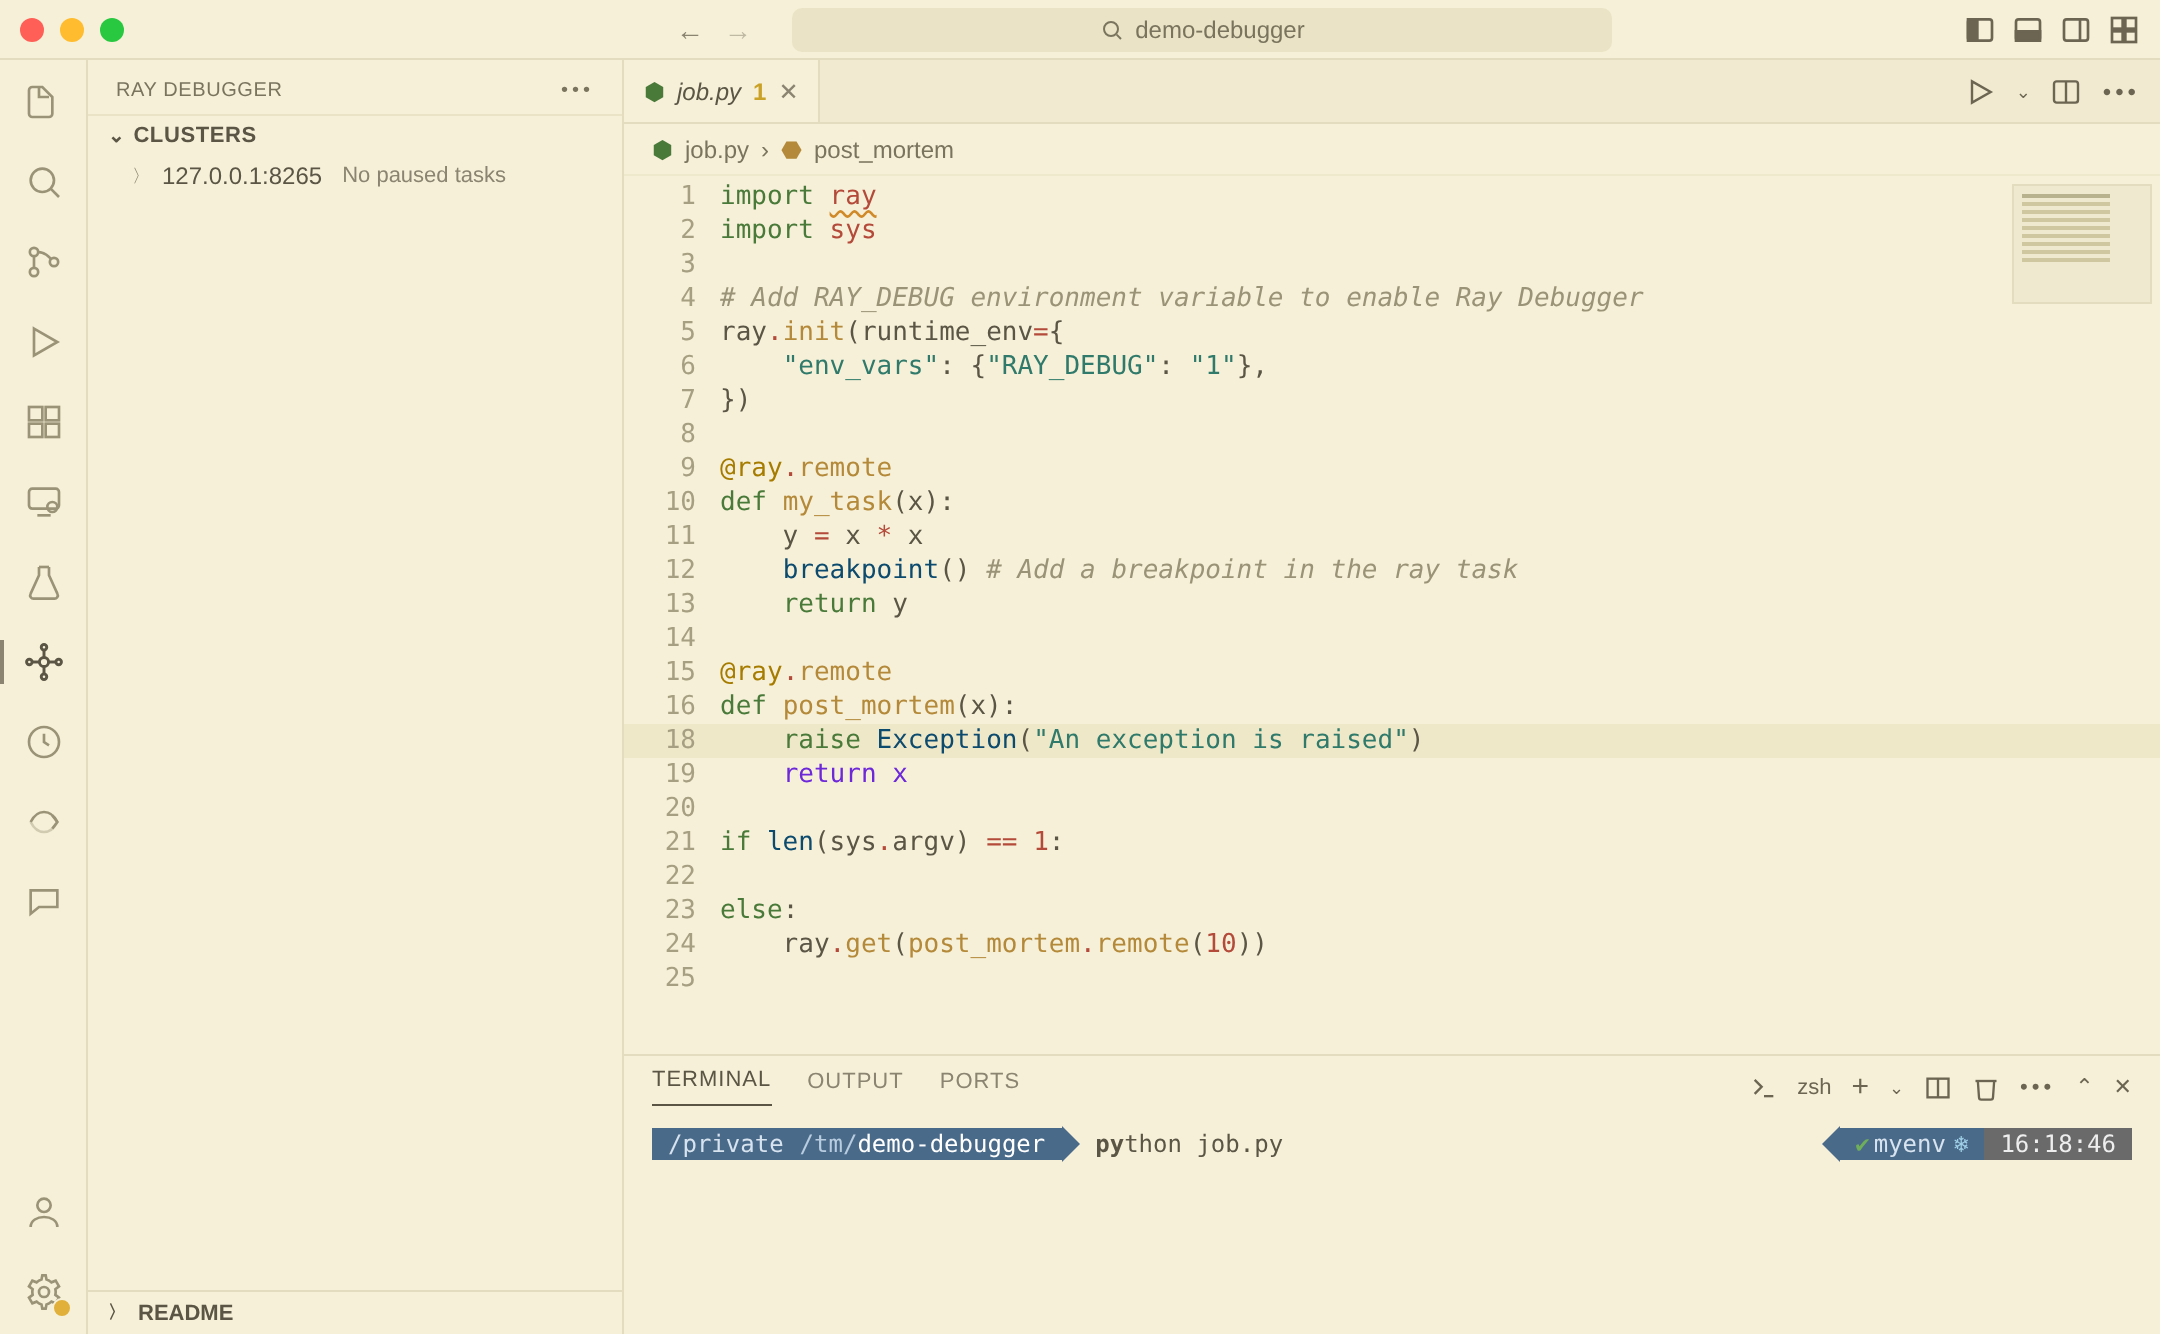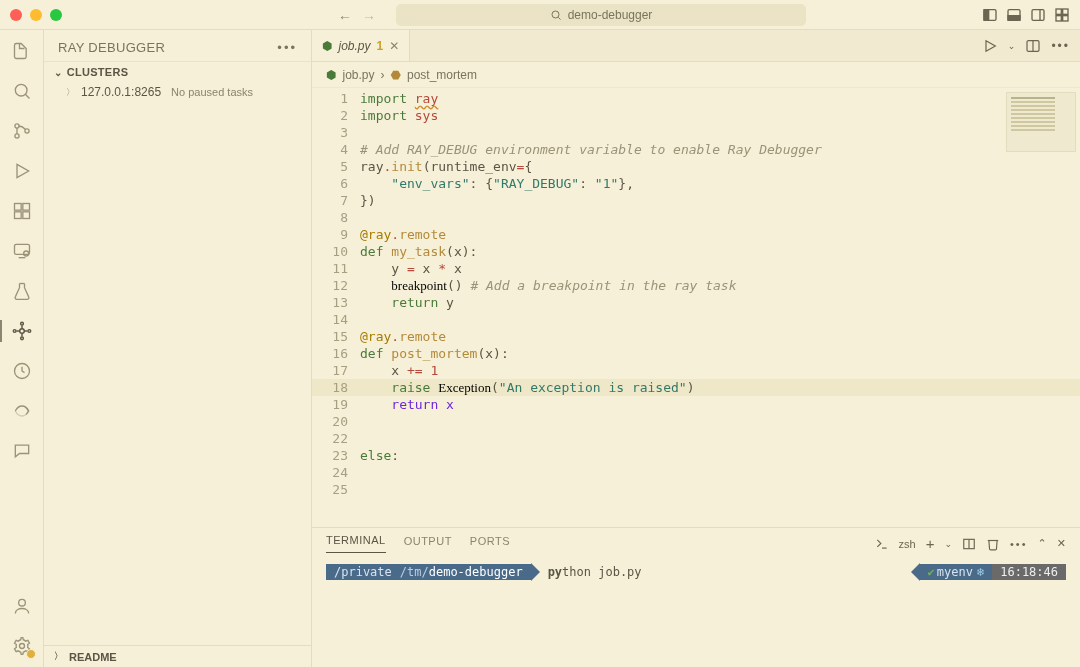--- a/index.html
+++ b/index.html
@@ -58,21 +58,21 @@
   
   .sidebar {
     position: absolute; top: 30px; left: 44px; bottom: 0;
     width: 268px;
     border-right: 1px solid #e3dcbe;
     display: flex; flex-direction: column;
   }
   .sidebar-header {
     display:flex; align-items:center; justify-content:space-between;
     padding: 10px 14px 6px 14px;
-    color: #7a745e; font-size: 13px; letter-spacing: 0.3px;
+    color: #7a745e; font-size: 10px; letter-spacing: 0.3px;
   }
   .section-head {
     display:flex; align-items:center; gap:4px;
     padding: 4px 10px;
     font-size: 11px; font-weight: 700; letter-spacing: 0.3px;
     color: #5a5545;
     border-top: 1px solid #eae3c5;
   }
   .section-head .chev { font-size: 10px; }
   .tree-item {
@@ -119,21 +119,21 @@
     font-family: "Menlo","Consolas",monospace;
     font-size: 13px; line-height: 17px;
     padding: 2px 0 8px 0;
   }
   .line { display:flex; white-space:pre; }
   .gutter { width:48px; text-align:right; padding-right:12px; color:#a79f82; user-select:none;}
   .line.hl { background:#efe8c8; }
   .kw { color:#4a7a3a; }      
   .dec { color:#a67c00;margin-top:38px; }     
   .fn { color:#b48a3a; }      
-  .builtin { color:#000000;font-family:Liberation Serif, serif; } 
+  .builtin { color:#0c4a6e; } 
   .num { color:#b44a3a; }     
   .str { color:#2f7a6a; }     
   .op { color:#b44a3a; }      
   .cmt { color:#9b9378; font-style: italic; }
   .txt { color:#5a5545; }
   .mod { color:#b44a3a; }     
   .err-underline { text-decoration: underline wavy #d08a2a; text-underline-offset:2px;}
   .dim { color:#6d28d9; }
 
   .minimap {
@@ -372,27 +372,27 @@
         <div class="line"><span class="gutter">7</span><span><span class="txt">})</span></span></div>
         <div class="line"><span class="gutter">8</span><span><span class="txt"></span></span></div>
         <div class="line"><span class="gutter">9</span><span><span class="dec">@ray</span><span class="op">.</span><span class="fn">remote</span></span></div>
         <div class="line"><span class="gutter">10</span><span><span class="kw">def </span><span class="fn">my_task</span><span class="txt">(x):</span></span></div>
         <div class="line"><span class="gutter">11</span><span><span class="txt">    y </span><span class="op">=</span><span class="txt"> x </span><span class="op">*</span><span class="txt"> x</span></span></div>
         <div class="line"><span class="gutter">12</span><span><span class="txt">    </span><span class="builtin">breakpoint</span><span class="txt">() </span><span class="cmt"># Add a breakpoint in the ray task</span></span></div>
         <div class="line"><span class="gutter">13</span><span><span class="txt">    </span><span class="kw">return</span><span class="txt"> y</span></span></div>
         <div class="line"><span class="gutter">14</span><span><span class="txt"></span></span></div>
         <div class="line"><span class="gutter">15</span><span><span class="dec">@ray</span><span class="op">.</span><span class="fn">remote</span></span></div>
         <div class="line"><span class="gutter">16</span><span><span class="kw">def </span><span class="fn">post_mortem</span><span class="txt">(x):</span></span></div>
-        <div class="line"><span class="gutter">17</span><span><span class="txt">    x </span><span class="op">+=</span><span class="txt"> </span><span class="num">1</span></span></div>
         <div class="line hl"><span class="gutter">18</span><span><span class="txt">    </span><span class="kw">raise</span><span class="txt"> </span><span class="builtin">Exception</span><span class="txt">(</span><span class="str">"An exception is raised"</span><span class="txt">)</span></span></div>
         <div class="line"><span class="gutter">19</span><span><span class="txt">    </span><span class="dim">return x</span></span></div>
         <div class="line"><span class="gutter">20</span><span><span class="txt"></span></span></div>
+        <div class="line"><span class="gutter">21</span><span><span class="kw">if</span><span class="txt"> </span><span class="builtin">len</span><span class="txt">(sys</span><span class="op">.</span><span class="txt">argv) </span><span class="op">==</span><span class="txt"> </span><span class="num">1</span><span class="txt">:</span></span></div>
         <div class="line"><span class="gutter">22</span></div>
         <div class="line"><span class="gutter">23</span><span><span class="kw">else</span><span class="txt">:</span></span></div>
-        <div class="line"><span class="gutter">24</span></div>
+        <div class="line"><span class="gutter">24</span><span><span class="txt">    ray</span><span class="op">.</span><span class="fn">get</span><span class="txt">(</span><span class="fn">post_mortem</span><span class="op">.</span><span class="fn">remote</span><span class="txt">(</span><span class="num">10</span><span class="txt">))</span></span></div>
         <div class="line"><span class="gutter">25</span><span><span class="txt"></span></span></div>
       </div>
   </div>
 
   <div class="panel">
     <div class="panel-tabs">
       <span class="ptab active">TERMINAL</span>
       <span class="ptab">OUTPUT</span>
       <span class="ptab">PORTS</span>
       <div class="pright">

